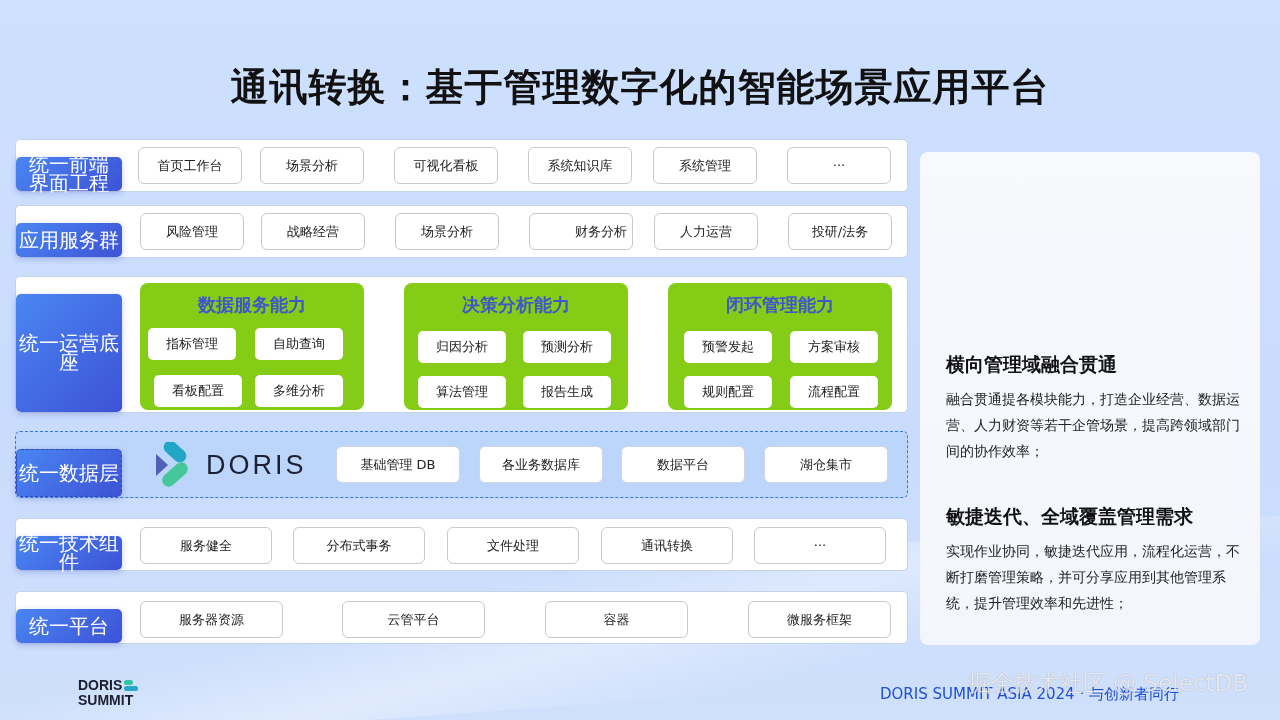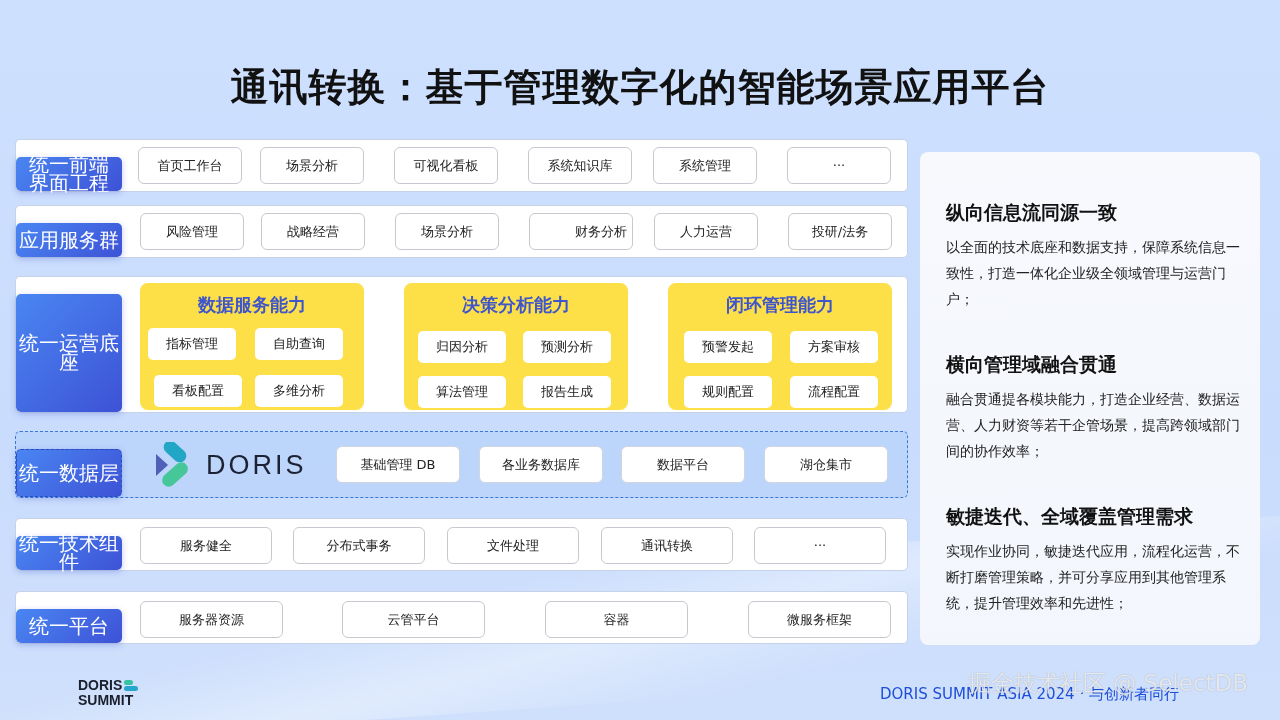--- a/index.html
+++ b/index.html
@@ -42,21 +42,21 @@
     margin-top: 17px;
   }
   .chip {
     position: absolute; height: 37px;
     background: #fff; border: 1px solid #c6c9d0; border-radius: 6px;
     font-size: 13px; color: #222;
     display: flex; align-items: center; justify-content: center;
   }
   .group {
     position: absolute; top: 6px; height: 127px; width: 224px;
-    background: #fde047; border-radius: 8px;
+    background: #84cc16; border-radius: 8px;
   }
   .group-title {
     position: absolute; top: 10px; left: 0; width: 100%; text-align: center;
     font-size: 18px; font-weight: bold; color: #3f55cc;
   }
   .mini {
     position: absolute; width: 88px; height: 32px;
     background: #fff; border-radius: 5px;
     font-size: 13px; color: #222;
     display: flex; align-items: center; justify-content: center;
@@ -173,24 +173,20 @@
 
 <div class="row" style="top:591px; height:53px;">
   <div class="label">统一平台</div>
   <div class="chip" style="left:124px; top:9px; width:143px;">服务器资源</div>
   <div class="chip" style="left:326px; top:9px; width:143px;">云管平台</div>
   <div class="chip" style="left:529px; top:9px; width:143px;">容器</div>
   <div class="chip" style="left:732px; top:9px; width:143px;">微服务框架</div>
 </div>
 
 <div class="panel">
-  <div class="sec" style="top:48px;">
-    <div class="sec-title">纵向信息流同源一致</div>
-    <div class="sec-body">以全面的技术底座和数据支持，保障系统信息一致性，打造一体化企业级全领域管理与运营门户；</div>
-  </div>
   <div class="sec" style="top:200px;">
     <div class="sec-title">横向管理域融合贯通</div>
     <div class="sec-body">融合贯通提各模块能力，打造企业经营、数据运营、人力财资等若干企管场景，提高跨领域部门间的协作效率；</div>
   </div>
   <div class="sec" style="top:352px;">
     <div class="sec-title">敏捷迭代、全域覆盖管理需求</div>
     <div class="sec-body">实现作业协同，敏捷迭代应用，流程化运营，不断打磨管理策略，并可分享应用到其他管理系统，提升管理效率和先进性；</div>
   </div>
 </div>
 

